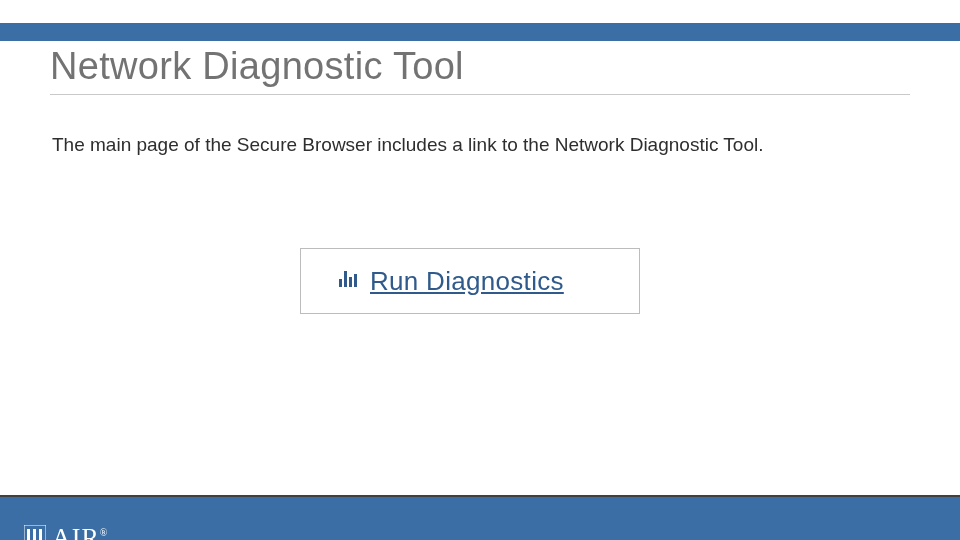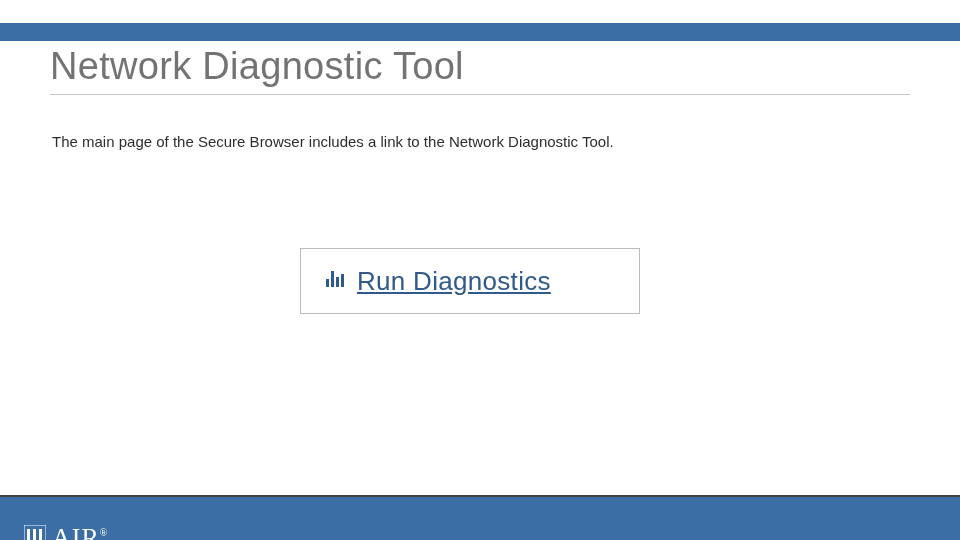--- a/index.html
+++ b/index.html
@@ -16,34 +16,34 @@
     color: #737373;
     letter-spacing: 0.3px;
     padding-bottom: 6px;
     border-bottom: 1px solid #c9c9c9;
   }
   .body-text {
     position: absolute;
     top: 110px;
     left: 52px;
     width: 720px;
-    font-size: 15px;
+    font-size: 19px;
     color: #2e2e2e;
     line-height: 1.25;
   }
   .link-box {
     position: absolute;
     top: 225px;
     left: 300px;
     width: 340px;
     height: 66px;
     border: 1px solid #bcbcbc;
     display: flex;
     align-items: center;
-    padding-left: 24px;
+    padding-left: 37px;
     gap: 10px;
   }
   .bar-icon { display: inline-block; }
   .link-text {
     font-size: 26px;
     color: #2f5a8b;
     text-decoration: underline;
     letter-spacing: 0.3px;
     image-rendering: pixelated;
   }

